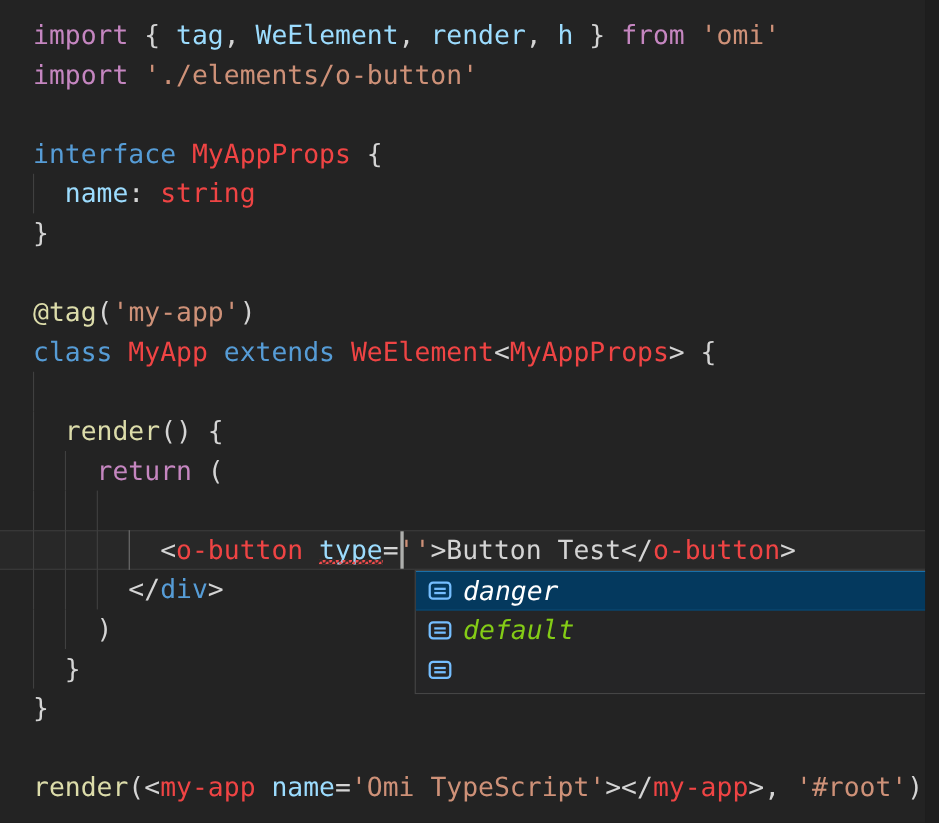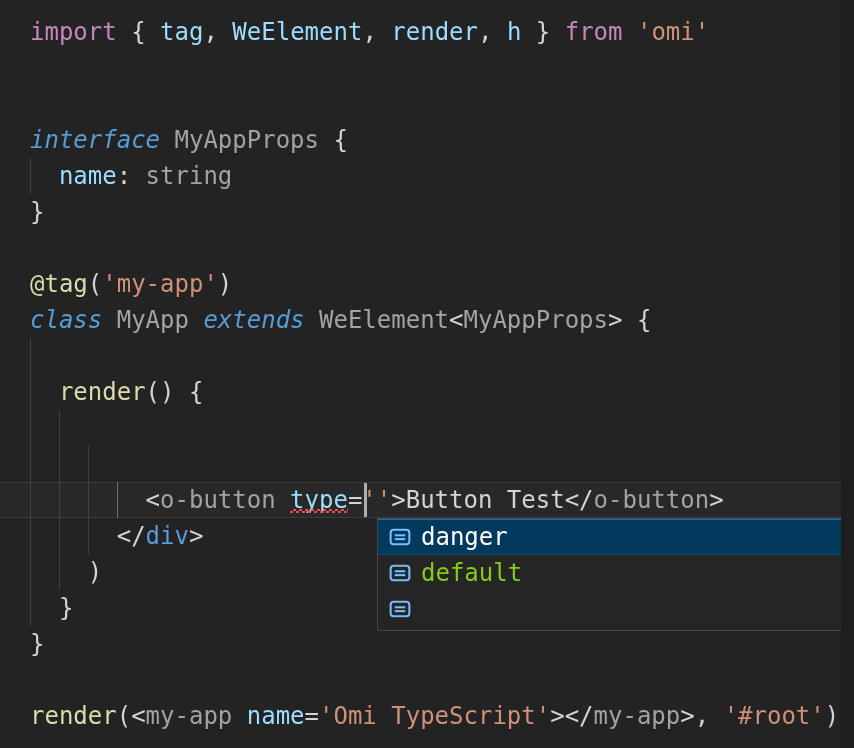--- a/index.html
+++ b/index.html
@@ -60,24 +60,24 @@
   .indent-guide {
     position: absolute;
     width: 1px;
     background: #404040;
   }
   .indent-guide.active {
     background: #707070;
   }
 
   
-  .t-key      { color: #569cd6; font-style: italic; }   
+  .t-key      { color: #569cd6; }   
   .t-ctrl     { color: #c586c0; }   
   .t-var      { color: #9cdcfe; }   
-  .t-type     { color: #a3a3a3; }   
+  .t-type     { color: #ef4444; }   
   .t-fn       { color: #dcdcaa; }   
   .t-str      { color: #ce9178; }   
   .t-plain    { color: #d4d4d4; }   
   .t-tag      { color: #569cd6; }   
 
   
   .squiggle {
     position: relative;
     text-decoration: none;
   }
@@ -132,20 +132,21 @@
   .suggest-icon {
     flex: 0 0 auto;
     width: 22px;
     height: 22px;
     margin-right: 10px;
     display: block;
   }
   .suggest-label {
     font-family: "DejaVu Sans Mono", "Liberation Mono", monospace;
     line-height: 36px;
+    font-style: italic;
   }
 </style>
 </head>
 <body>
 
 <div id="editor">
 
   <div class="current-line" id="current-line-band" style="top: 482px;"></div>
 
   <div id="indent-guide-layer">
@@ -164,29 +165,31 @@
       <div class="indent-guide" style="left: 30px; top: 518px; height: 36px;"></div>
       <div class="indent-guide" style="left: 59px; top: 518px; height: 36px;"></div>
       <div class="indent-guide" style="left: 88px; top: 518px; height: 36px;"></div>
       <div class="indent-guide" style="left: 30px; top: 554px; height: 36px;"></div>
       <div class="indent-guide" style="left: 59px; top: 554px; height: 36px;"></div>
       <div class="indent-guide" style="left: 30px; top: 590px; height: 36px;"></div>
     </div>
 
   <div class="code-area" id="code-area">
       <div class="line" style="top: 14px;"><span class="txt"><span class="t-ctrl">import</span><span class="t-plain"> </span><span class="t-plain">{</span><span class="t-plain"> </span><span class="t-var">tag</span><span class="t-plain">, </span><span class="t-var">WeElement</span><span class="t-plain">, </span><span class="t-var">render</span><span class="t-plain">, </span><span class="t-var">h</span><span class="t-plain"> }</span><span class="t-plain"> </span><span class="t-ctrl">from</span><span class="t-plain"> </span><span class="t-str">'omi'</span></span></div>
+      <div class="line" style="top: 50px;"><span class="txt"><span class="t-ctrl">import</span><span class="t-plain"> </span><span class="t-str">'./elements/o-button'</span></span></div>
       <div class="line" style="top: 86px;"><span class="txt"></span></div>
       <div class="line" style="top: 122px;"><span class="txt"><span class="t-key">interface</span><span class="t-plain"> </span><span class="t-type">MyAppProps</span><span class="t-plain"> </span><span class="t-plain">{</span></span></div>
       <div class="line" style="top: 158px;"><span class="txt"><span class="t-plain">  </span><span class="t-var">name</span><span class="t-plain">: </span><span class="t-type">string</span></span></div>
       <div class="line" style="top: 194px;"><span class="txt"><span class="t-plain">}</span></span></div>
       <div class="line" style="top: 230px;"><span class="txt"></span></div>
       <div class="line" style="top: 266px;"><span class="txt"><span class="t-fn">@</span><span class="t-fn">tag</span><span class="t-plain">(</span><span class="t-str">'my-app'</span><span class="t-plain">)</span></span></div>
       <div class="line" style="top: 302px;"><span class="txt"><span class="t-key">class</span><span class="t-plain"> </span><span class="t-type">MyApp</span><span class="t-plain"> </span><span class="t-key">extends</span><span class="t-plain"> </span><span class="t-type">WeElement</span><span class="t-plain">&lt;</span><span class="t-type">MyAppProps</span><span class="t-plain">&gt;</span><span class="t-plain"> </span><span class="t-plain">{</span></span></div>
       <div class="line" style="top: 338px;"><span class="txt"></span></div>
       <div class="line" style="top: 374px;"><span class="txt"><span class="t-plain">  </span><span class="t-fn">render</span><span class="t-plain">() </span><span class="t-plain">{</span></span></div>
+      <div class="line" style="top: 410px;"><span class="txt"><span class="t-plain">    </span><span class="t-ctrl">return</span><span class="t-plain"> (</span></span></div>
       <div class="line" style="top: 482px;"><span class="txt"><span class="t-plain">        </span><span class="t-plain">&lt;</span><span class="t-type">o-button</span><span class="t-plain"> </span><span class="t-var squiggle">type</span><span class="t-plain">=</span><span class="t-str">'</span><span class="t-str">'</span><span class="t-plain">&gt;Button Test</span><span class="t-plain">&lt;/</span><span class="t-type">o-button</span><span class="t-plain">&gt;</span></span></div>
       <div class="line" style="top: 518px;"><span class="txt"><span class="t-plain">      </span><span class="t-plain">&lt;/</span><span class="t-tag">div</span><span class="t-plain">&gt;</span></span></div>
       <div class="line" style="top: 554px;"><span class="txt"><span class="t-plain">    </span><span class="t-plain">)</span></span></div>
       <div class="line" style="top: 590px;"><span class="txt"><span class="t-plain">  </span><span class="t-plain">}</span></span></div>
       <div class="line" style="top: 626px;"><span class="txt"><span class="t-plain">}</span></span></div>
       <div class="line" style="top: 662px;"><span class="txt"></span></div>
       <div class="line" style="top: 698px;"><span class="txt"><span class="t-fn">render</span><span class="t-plain">(</span><span class="t-plain">&lt;</span><span class="t-type">my-app</span><span class="t-plain"> </span><span class="t-var">name</span><span class="t-plain">=</span><span class="t-str">'Omi TypeScript'</span><span class="t-plain">&gt;</span><span class="t-plain">&lt;/</span><span class="t-type">my-app</span><span class="t-plain">&gt;</span><span class="t-plain">, </span><span class="t-str">'#root'</span><span class="t-plain">)</span></span></div>
     </div>
 
   <div class="cursor" id="text-cursor" style="left: 364px; top: 483px;"></div>

